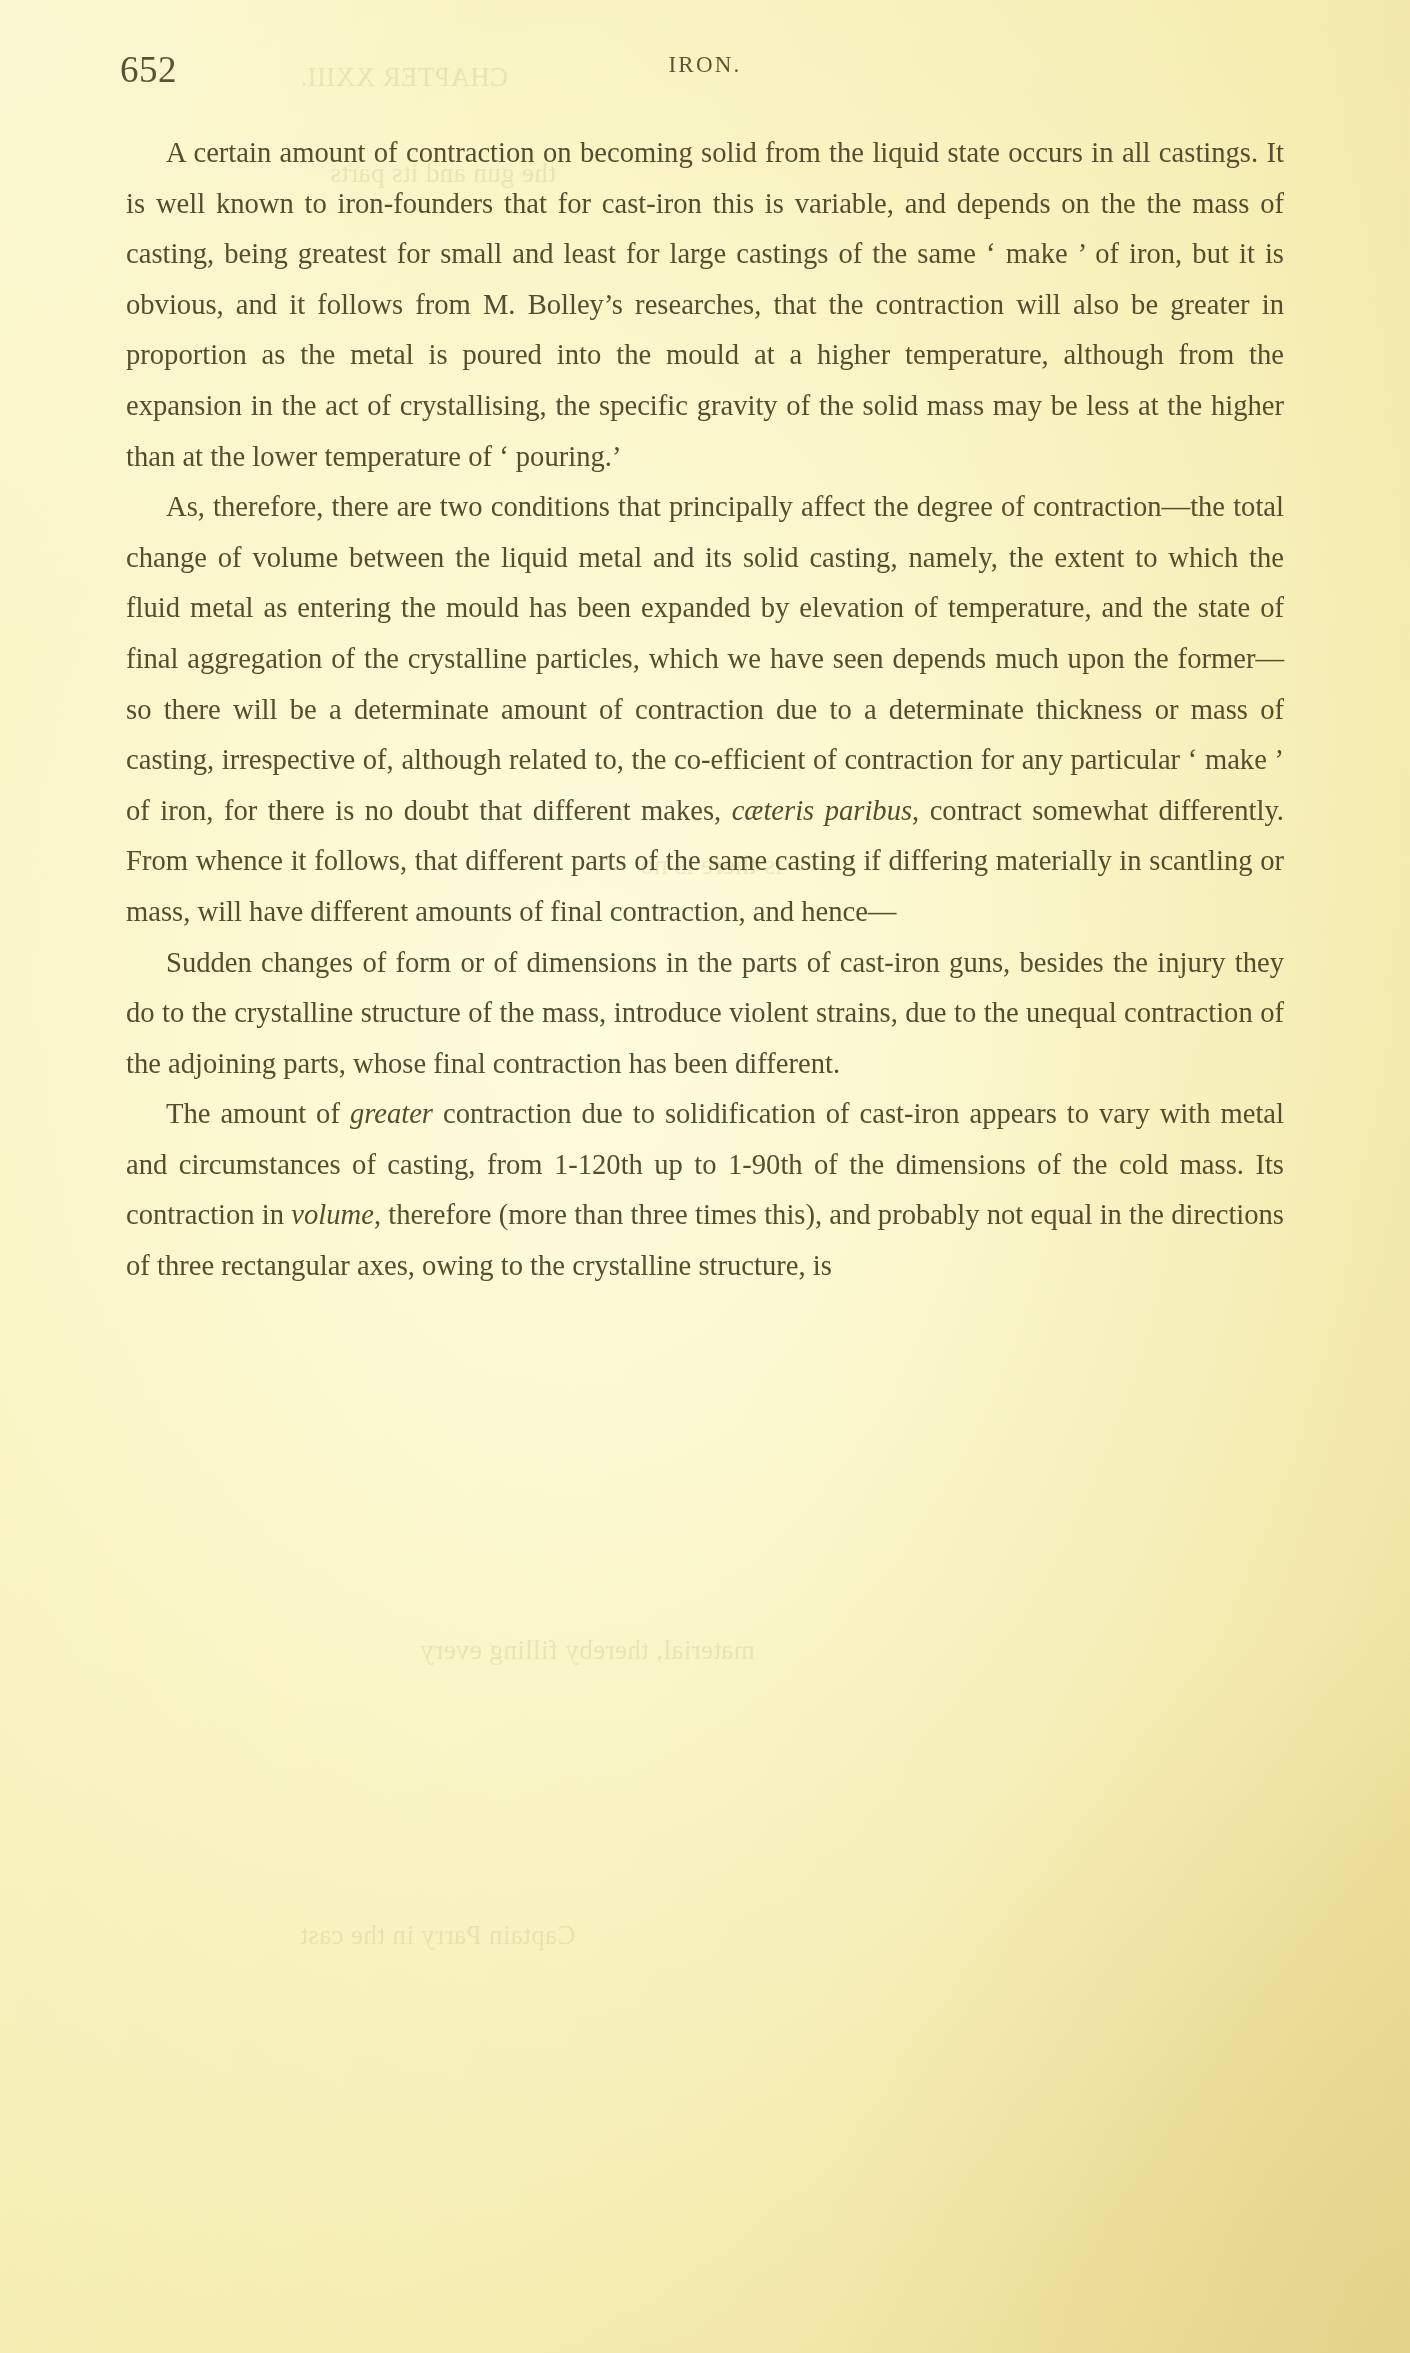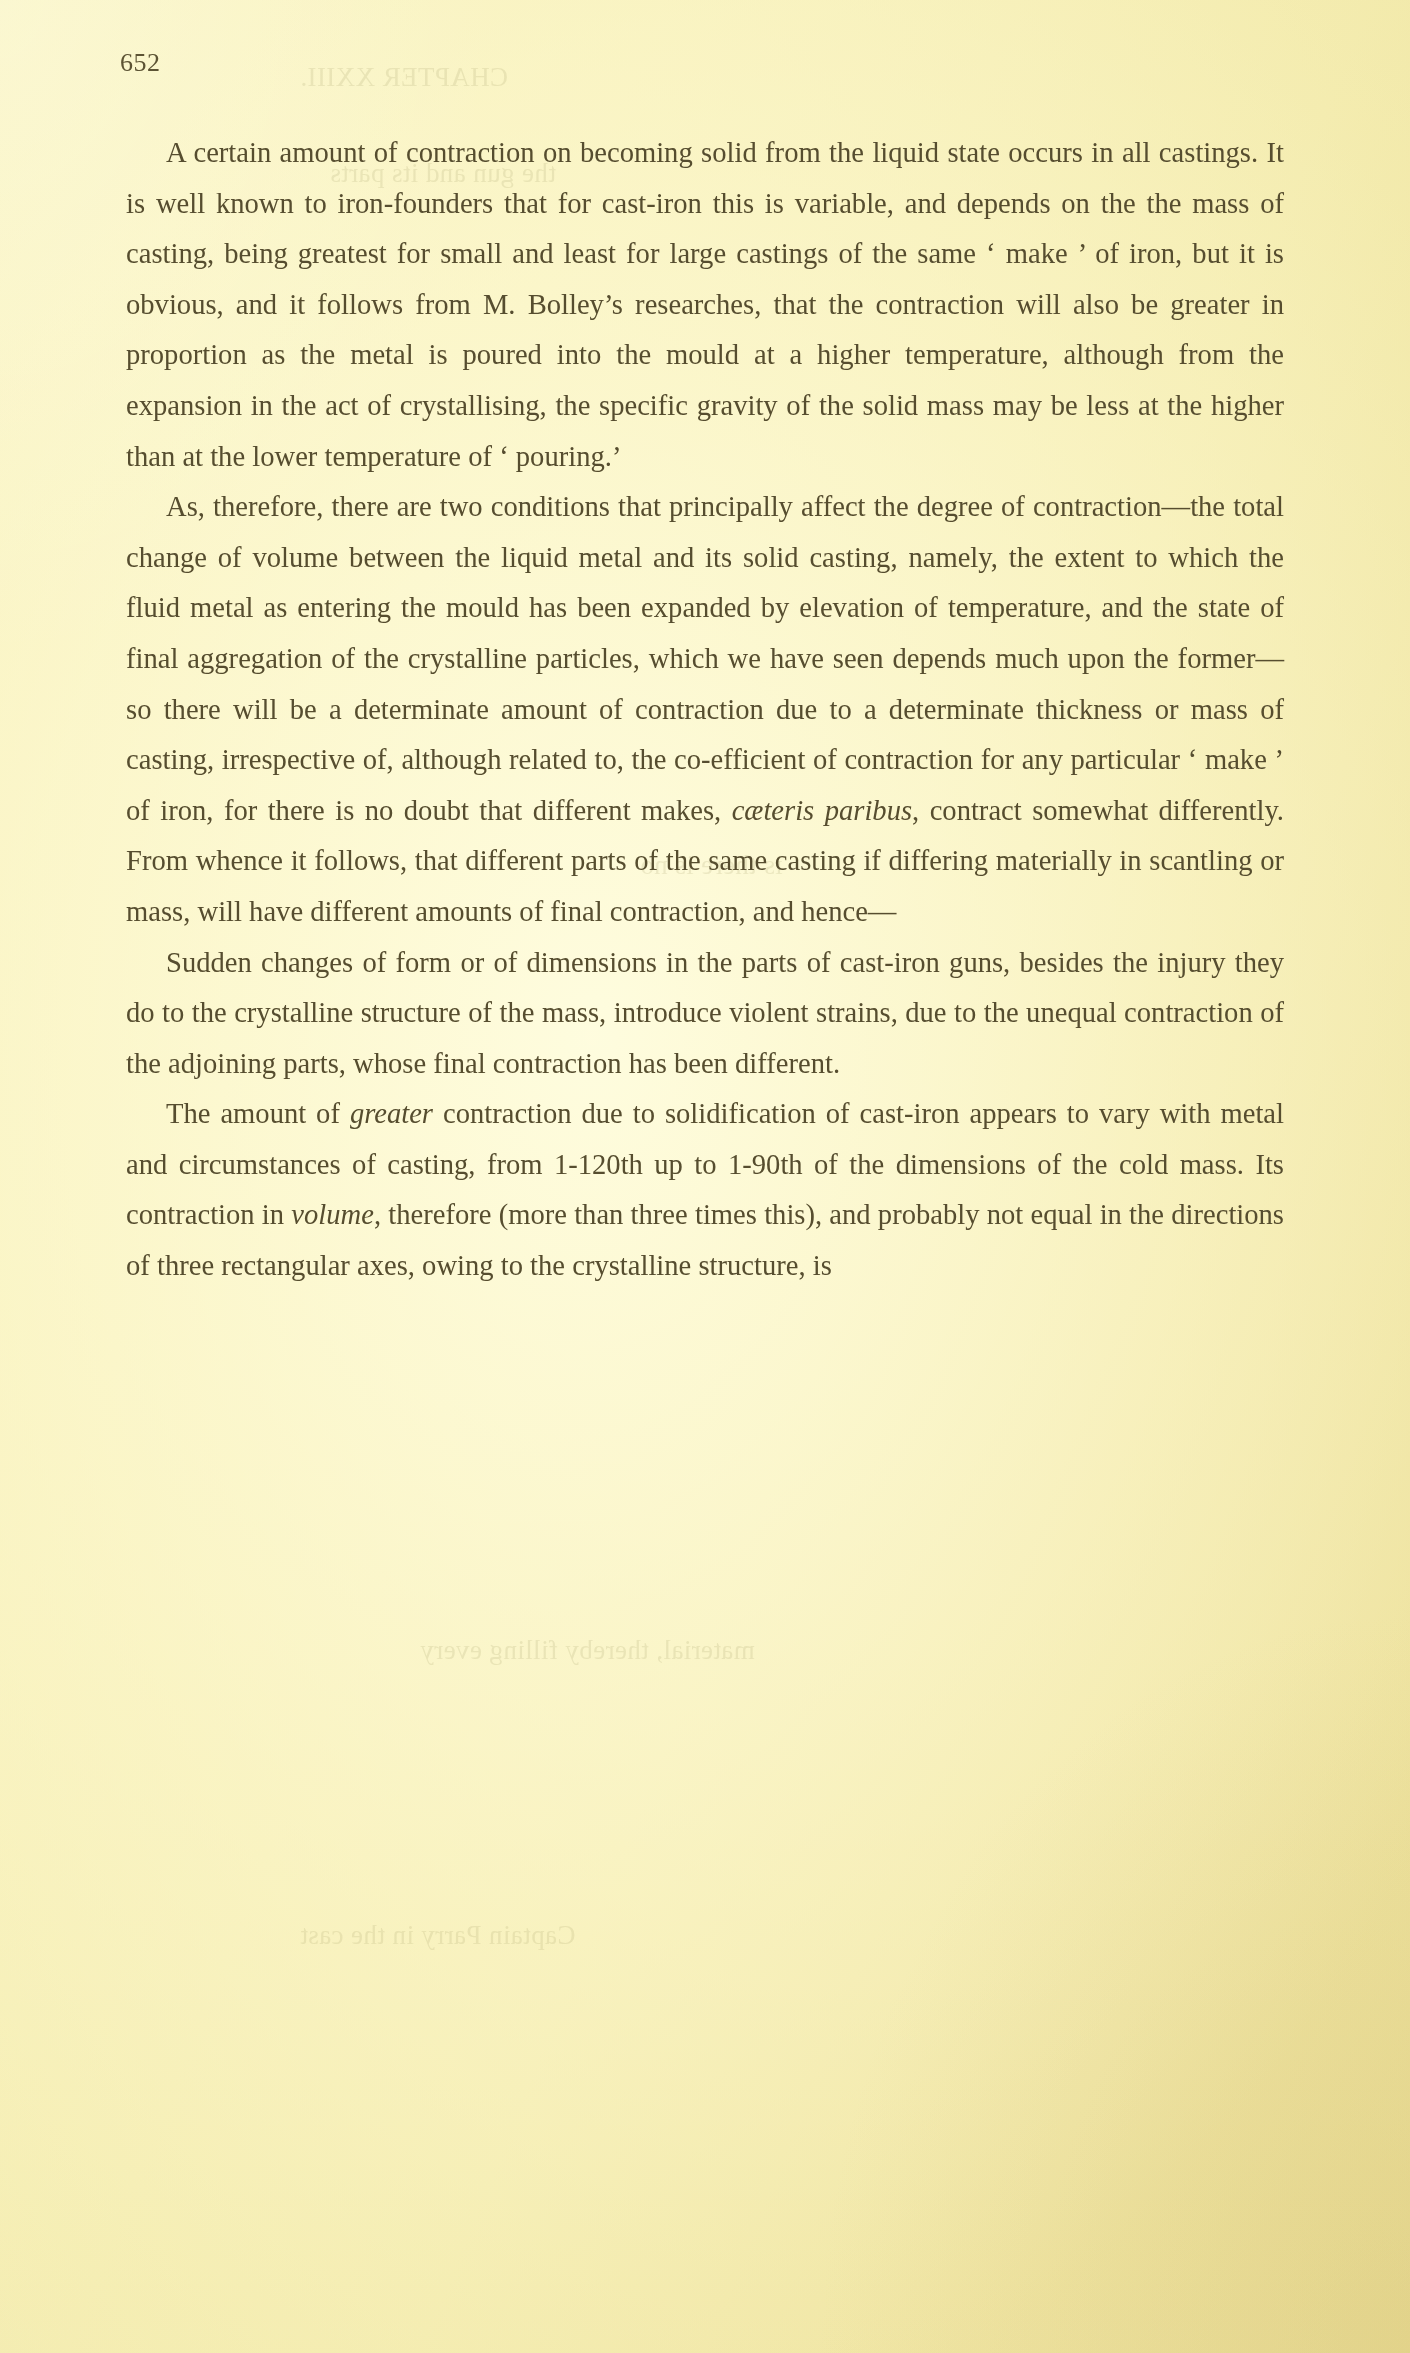--- a/index.html
+++ b/index.html
@@ -44,21 +44,21 @@
     position: absolute;
     top: 48px;
     left: 120px;
     right: 120px;
     height: 40px;
   }
   .folio {
     position: absolute;
     left: 0;
     top: 0;
-    font-size: 26px;
+    font-size: 37px;
     letter-spacing: 0.5px;
     color: #5c5334;
     font-family: "Liberation Serif", serif;
   }
   .head-title {
     position: absolute;
     left: 0;
     right: 0;
     top: 4px;
     text-align: center;
@@ -121,20 +121,21 @@
       <div class="bleed" style="top: 148px; left: 330px;">the gun and its parts</div>
       <div class="bleed" style="top: 840px; left: 640px;">is there is no</div>
       <div class="bleed" style="top: 1625px; left: 420px;">material, thereby filling every</div>
       <div class="bleed" style="top: 1910px; left: 300px;">Captain Parry in the cast</div>
     </div>
 
   <div class="content">
 
     <div class="running-head">
       <div class="folio">652</div>
+      <div class="head-title">IRON.</div>
     </div>
 
     <div class="body-text" id="body-text">
         <p>A certain amount of contraction on becoming solid from the liquid state occurs in all castings.  It is well known to iron-founders that for cast-iron this is variable, and depends on the the mass of casting, being greatest for small and least for large castings of the same ‘ make ’ of iron, but it is obvious, and it follows from M. Bolley’s researches, that the contraction will also be greater in proportion as the metal is poured into the mould at a higher temperature, although from the expansion in the act of crystallising, the specific gravity of the solid mass may be less at the higher than at the lower temperature of ‘ pouring.’</p>
         <p>As, therefore, there are two conditions that principally affect the degree of contraction—the total change of volume between the liquid metal and its solid casting, namely, the extent to which the fluid metal as entering the mould has been expanded by elevation of temperature, and the state of final aggregation of the crystalline particles, which we have seen depends much upon the former—so there will be a determinate amount of contraction due to a determinate thickness or mass of casting, irrespective of, although related to, the co-efficient of contraction for any particular ‘ make ’ of iron, for there is no doubt that different makes, <i>cæteris paribus</i>, contract somewhat differently.   From whence it follows, that different parts of the same casting if differing materially in scantling or mass, will have different amounts of final contraction, and hence—</p>
         <p>Sudden changes of form or of dimensions in the parts of cast-iron guns, besides the injury they do to the crystalline structure of the mass, introduce violent strains, due to the unequal contraction of the adjoining parts, whose final contraction has been different.</p>
         <p>The amount of <i>greater</i> contraction due to solidification of cast-iron appears to vary with metal and circumstances of casting, from 1-120th up to 1-90th of the dimensions of the cold mass.  Its contraction in <i>volume</i>, therefore (more than three times this), and probably not equal in the directions of three rectangular axes, owing to the crystalline structure, is</p>
       </div>
 
   </div>

